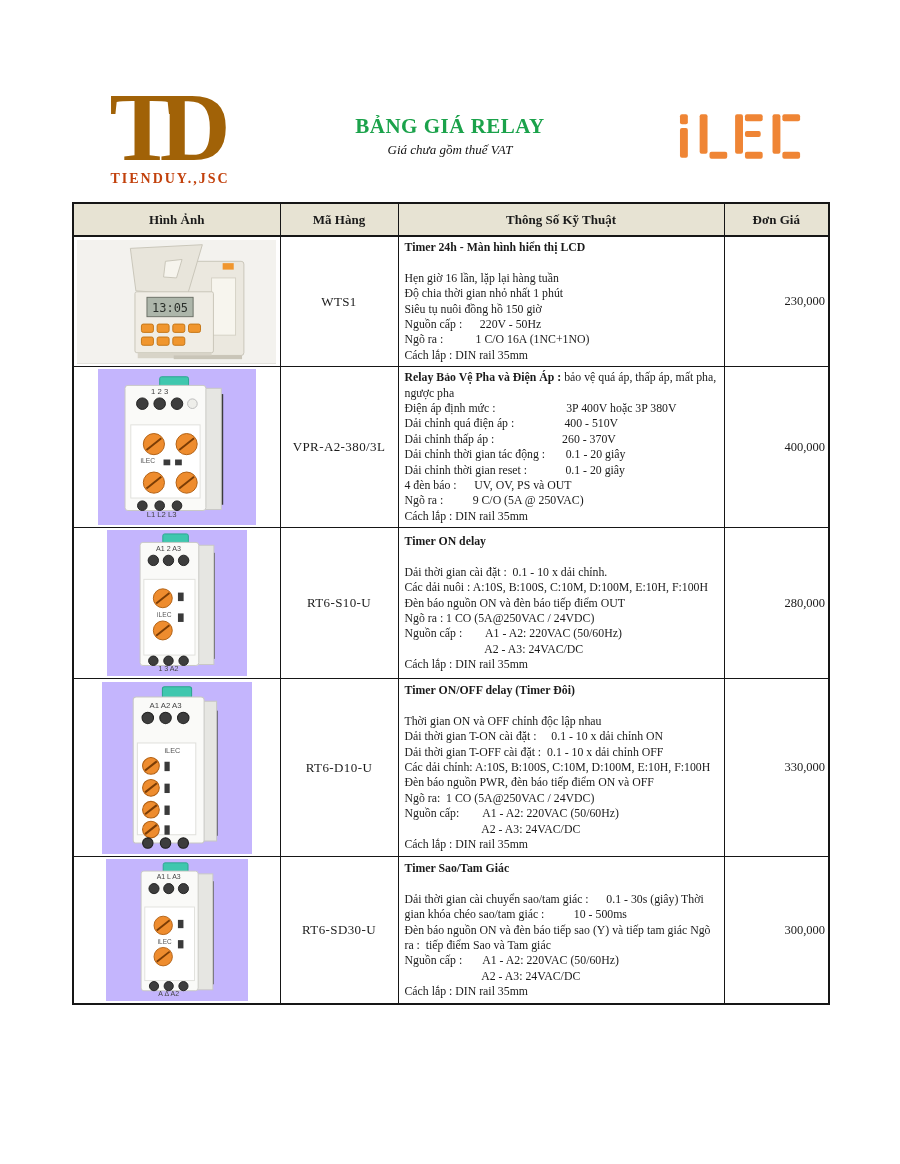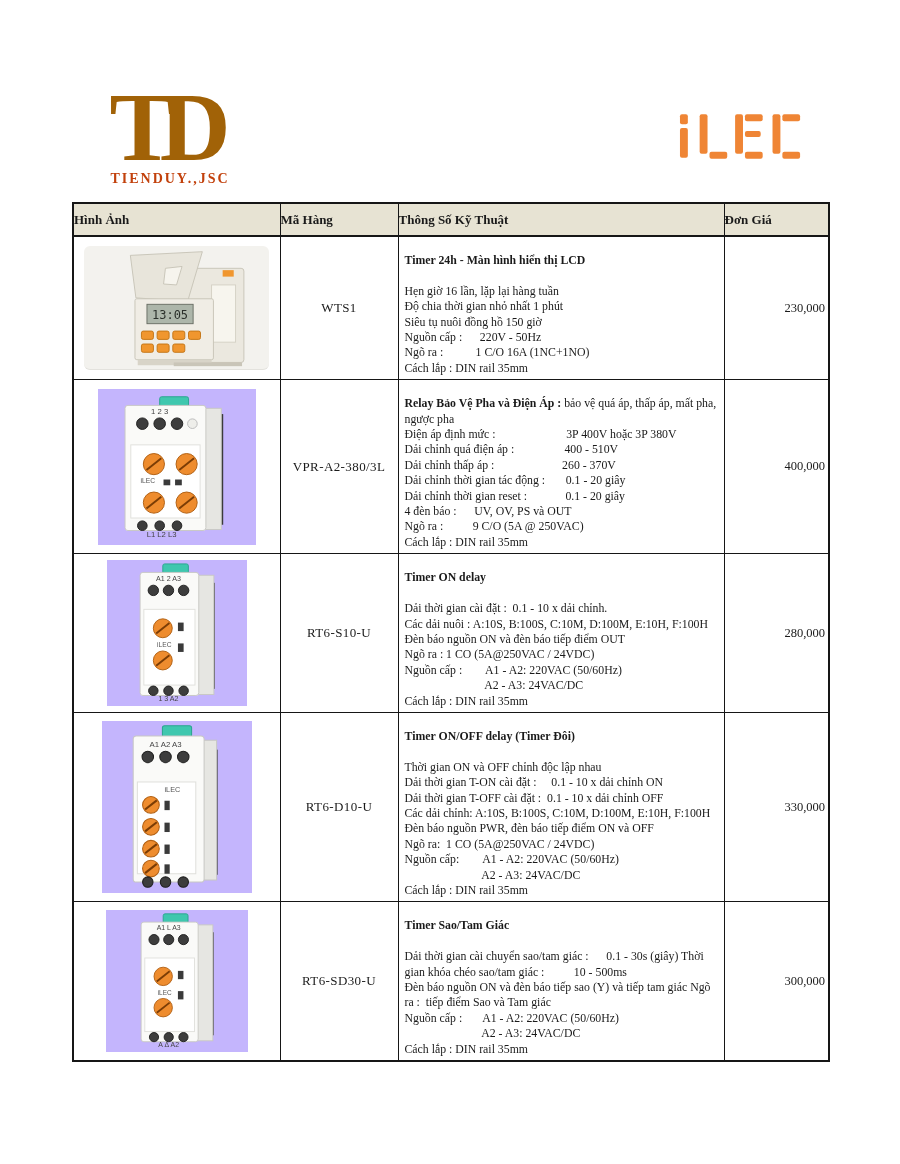--- a/index.html
+++ b/index.html
@@ -25,48 +25,52 @@
 
   
   table.price-table {
     position:absolute; left:72px; top:202px; width:756px;
     border-collapse:collapse; table-layout:fixed;
   }
   table.price-table, .price-table th, .price-table td { border:1px solid #161616; }
   table.price-table { border:2px solid #161616; }
   .price-table thead th {
     background:#e7e3d3; height:33px; font-size:13px; font-weight:bold;
-    text-align:left; vertical-align:middle; border-bottom:2px solid #161616;
+    text-align:center; vertical-align:middle; border-bottom:2px solid #161616;
   }
   .col-img { width:207px; } .col-code { width:118px; } .col-spec { width:326px; } .col-price { width:105px; }
   .price-table td { vertical-align:middle; }
   .img-cell { text-align:center; padding:2px; }
   .photo { margin:0 auto; display:flex; align-items:center; justify-content:center; }
   .photo.gray { background:#f3f2ee; border-bottom:1px solid #e3e2dd; }
   .photo.white { background:#c4b5fd; }
   .code-cell { text-align:center; font-size:13px; letter-spacing:0.4px; }
   .price-cell { text-align:right; font-size:12.5px; padding-right:3px; }
-  .spec-cell { vertical-align:top; padding:16px 6px 3px 6px; }
+  .spec-cell { vertical-align:top; padding:3px 6px 3px 6px; }
   .spec-line { font-size:11.8px; line-height:15.4px; min-height:15.4px; white-space:pre-wrap; }
   .spec-line b { font-weight:bold; }
   tbody tr:nth-child(1) td { height:128px; }
   tbody tr:nth-child(2) td { height:161px; }
   tbody tr:nth-child(3) td { height:151px; }
   tbody tr:nth-child(4) td { height:178px; }
   tbody tr:nth-child(5) td { height:147px; }
 </style>
 </head>
 <body>
 
 <div class="page">
 
   <div class="doc-header">
     <div class="td-logo">
       <div class="td-mark">TD</div>
       <div class="td-caption">TIENDUY.,JSC</div>
+    </div>
+    <div class="title-block">
+      <div class="doc-title">BẢNG GIÁ RELAY</div>
+      <div class="doc-subtitle">Giá chưa gồm thuế VAT</div>
     </div>
     <div class="ilec-logo">
       <svg width="128" height="56" viewBox="0 0 130 56">
         <g fill="#ef8535">
           <rect x="2" y="6" width="8" height="10" rx="2"></rect>
           <rect x="2" y="20" width="8" height="30" rx="2"></rect>
           <rect x="22" y="6" width="8" height="40" rx="2"></rect>
           <rect x="32" y="44" width="18" height="7" rx="2"></rect>
           <rect x="58" y="6" width="8" height="40" rx="2"></rect>
           <rect x="68" y="6" width="18" height="7" rx="2"></rect>
@@ -91,21 +95,21 @@
         <tr id="thead-row">
           <th>Hình Ảnh</th>
           <th>Mã Hàng</th>
           <th>Thông Số Kỹ Thuật</th>
           <th>Đơn Giá</th>
         </tr>
       </thead>
     <tbody id="tbody">
         <tr>
           <td class="img-cell">
-            <div class="photo gray" style="width: 185px; height: 124px; border-radius: 6px;">
+            <div class="photo gray" style="width: 199px; height: 124px;">
               <svg width="195" height="120" viewBox="0 0 200 130">
       <rect x="95" y="22" width="78" height="102" rx="3" fill="#ebe8df" stroke="#c7c3b6"></rect>
       <rect x="138" y="40" width="26" height="62" fill="#f7f5ee" stroke="#d4d0c4"></rect>
       <rect x="150" y="24" width="12" height="7" fill="#f0962e"></rect>
       <polygon points="50,8 128,4 112,58 56,54" fill="#e8e5db" stroke="#c7c3b6"></polygon>
       <polygon points="88,22 106,20 100,40 86,39" fill="#f6f4ed" stroke="#c7c3b6"></polygon>
       <rect x="55" y="55" width="85" height="66" rx="2" fill="#f0ede5" stroke="#c7c3b6"></rect>
       <rect x="68" y="61" width="50" height="21" fill="#adb6aa" stroke="#676c62"></rect>
       <text x="93" y="77" font-size="13" font-family="DejaVu Sans Mono, monospace" fill="#2b302b" text-anchor="middle">13:05</text>
       <g fill="#f0962e" stroke="#c27312">

